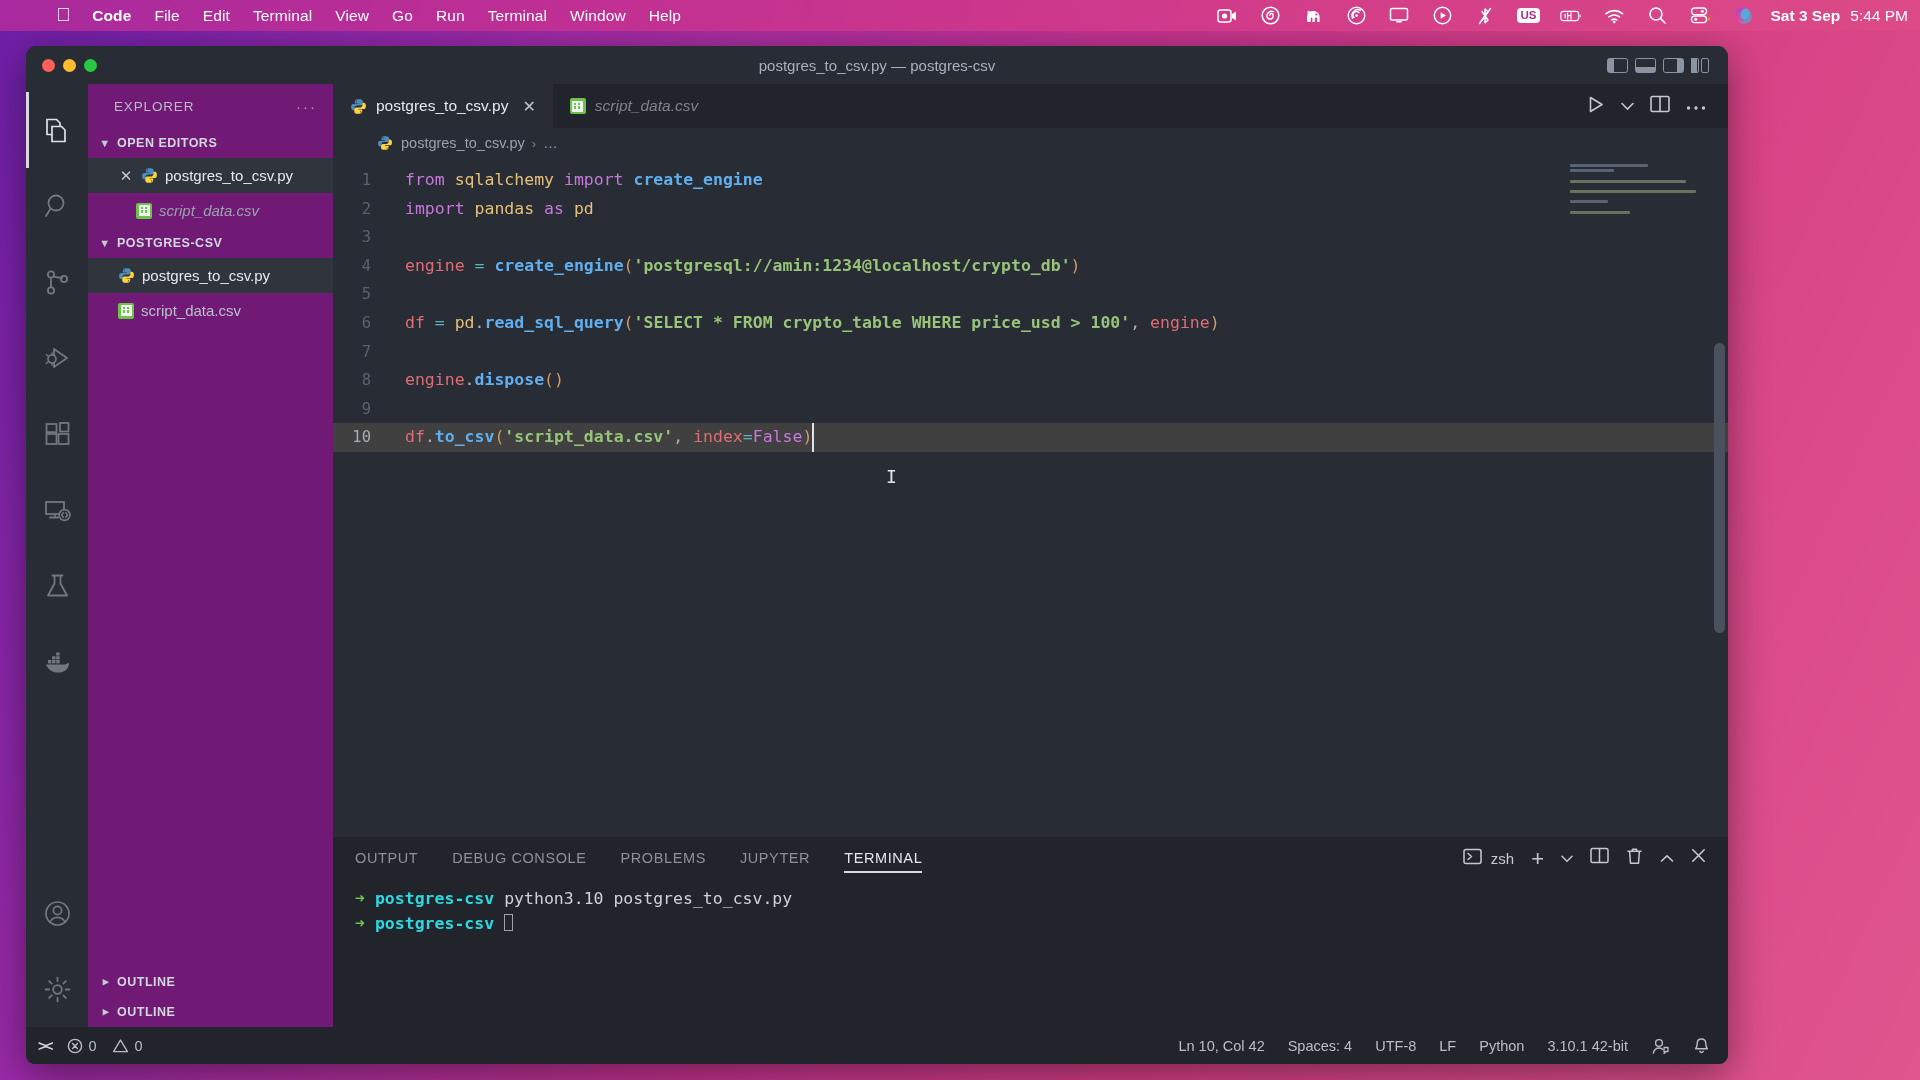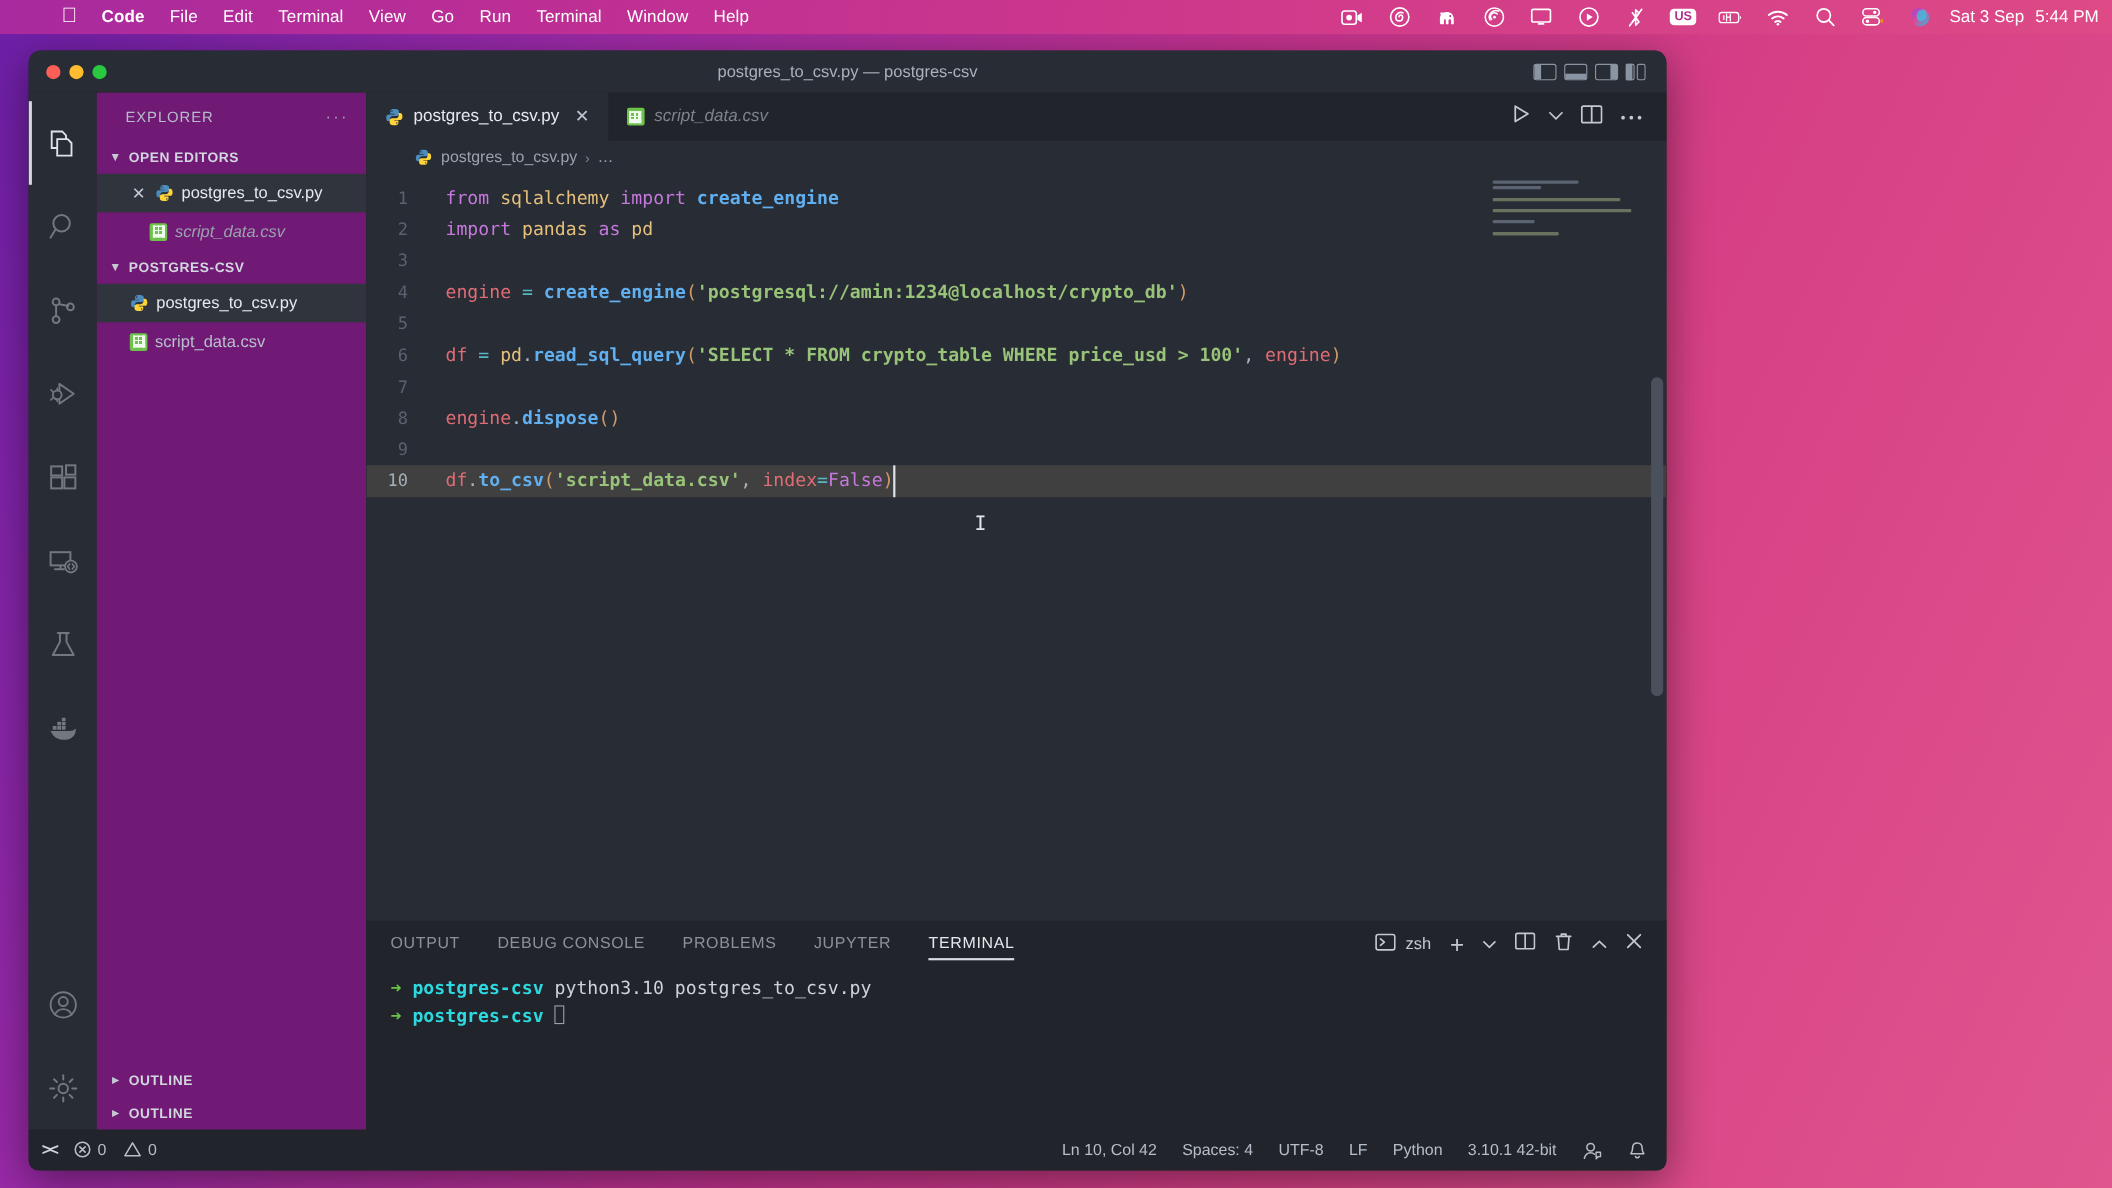--- a/index.html
+++ b/index.html
@@ -25,31 +25,31 @@
   #menubar .apple {
     margin-left: 56px; margin-right: 22px;
     font-size: 19px; line-height: 1; position: relative; top: -1px;
   }
   #menubar .mi { margin-right: 23px; white-space: nowrap; letter-spacing: .1px; }
   #menubar .mi.bold { font-weight: bold; }
   #menubar .spacer { flex: 1; }
   #menubar .tray { display: flex; align-items: center; gap: 21px; margin-right: 16px; }
   #menubar .tray .ic { width: 22px; height: 20px; display: flex; align-items: center; justify-content: center; }
   #menubar .clock { font-size: 15.5px; margin-right: 12px; white-space: nowrap; }
-  #menubar .clock .d { margin-right: 10px; }
+  #menubar .clock .d { margin-right: 10px; font-weight: bold; }
 
   .us-badge {
     background: #fff; color: #b02f8e; font-size: 11.5px; font-weight: bold;
     border-radius: 4px; padding: 1px 4px; line-height: 13px;
   }
 
   
   #vscode {
     position: absolute;
-    left: 26px; top: 46px; width: 1489px; height: 1018px;
+    left: 26px; top: 46px; width: 1702px; height: 1018px;
     background: #21252b;
     border-radius: 11px 11px 9px 9px;
     overflow: hidden;
     box-shadow: 0 10px 40px rgba(0,0,0,.45);
     display: flex; flex-direction: column;
   }
 
   
   #titlebar {
     height: 38px; background: #282c34; position: relative;

